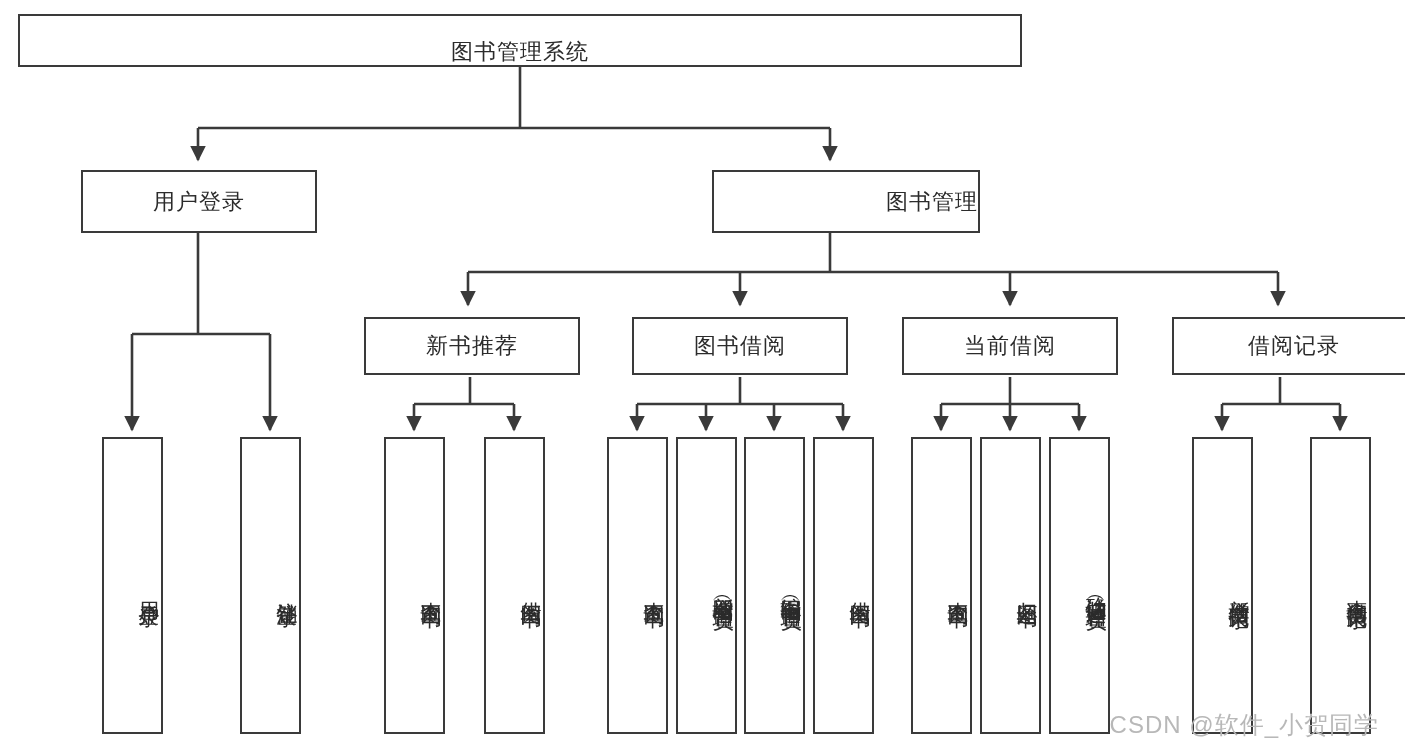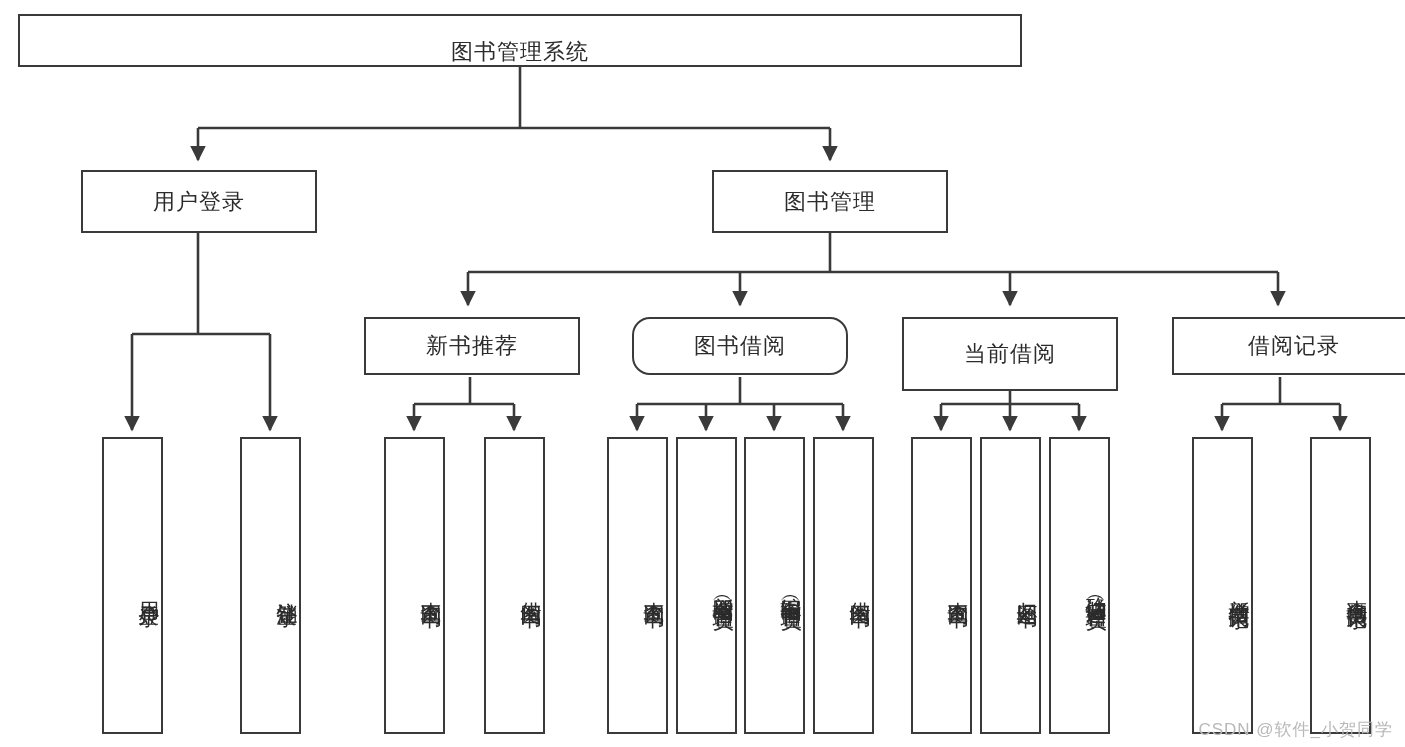--- a/index.html
+++ b/index.html
@@ -52,23 +52,23 @@
     display: block;
     line-height: 1.18;
     white-space: pre;
   }
   .node.vertical .label {
     writing-mode: vertical-rl;
     text-orientation: upright;
   }
   .watermark {
     position: absolute;
-    right: 12px;
+    right: 26px;
     bottom: 6px;
-    font-size: 17px;
+    font-size: 24px;
     color: #b8b8b8;
     letter-spacing: 1px;
     white-space: nowrap;
     margin-top: 31px;
   }
 </style>
 </head>
 <body>
 
 <div id="canvas">
@@ -123,31 +123,31 @@
     </g>
   </svg>
 
   <div class="node horizontal" style="left:18px; top:14px; width:1004px; height:53px;align-items:flex-end;">
     <span class="label">图书管理系统</span>
   </div>
 
   <div class="node horizontal" style="left:81px; top:170px; width:236px; height:63px;">
     <span class="label">用户登录</span>
   </div>
-  <div class="node horizontal" style="left:712px; top:170px; width:236px; height:63px;">
+  <div class="node horizontal" style="left:712px; top:170px; width:268px; height:63px;justify-content:flex-end;">
     <span class="label">图书管理</span>
   </div>
 
   <div class="node horizontal" style="left:364px; top:317px; width:216px; height:58px;">
     <span class="label">新书推荐</span>
   </div>
-  <div class="node horizontal" style="left:632px; top:317px; width:216px; height:58px;border-radius:18px;">
+  <div class="node horizontal" style="left:632px; top:317px; width:216px; height:58px;">
     <span class="label">图书借阅</span>
   </div>
-  <div class="node horizontal" style="left:902px; top:317px; width:216px; height:74px;">
+  <div class="node horizontal" style="left:902px; top:317px; width:216px; height:58px;">
     <span class="label">当前借阅</span>
   </div>
   <div class="node horizontal" style="left:1172px; top:317px; width:244px; height:58px;">
     <span class="label">借阅记录</span>
   </div>
 
   <div class="node vertical" style="left:102px; top:437px; width:61px; height:297px;">
     <span class="label">用户登录</span>
   </div>
   <div class="node vertical" style="left:240px; top:437px; width:61px; height:297px;">

